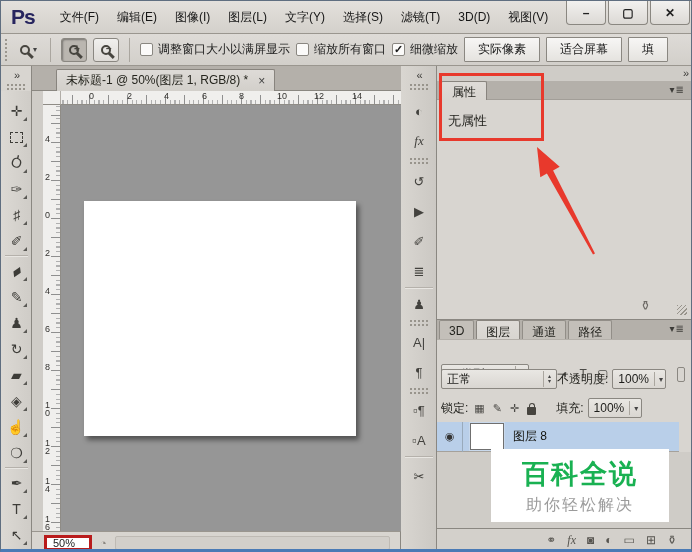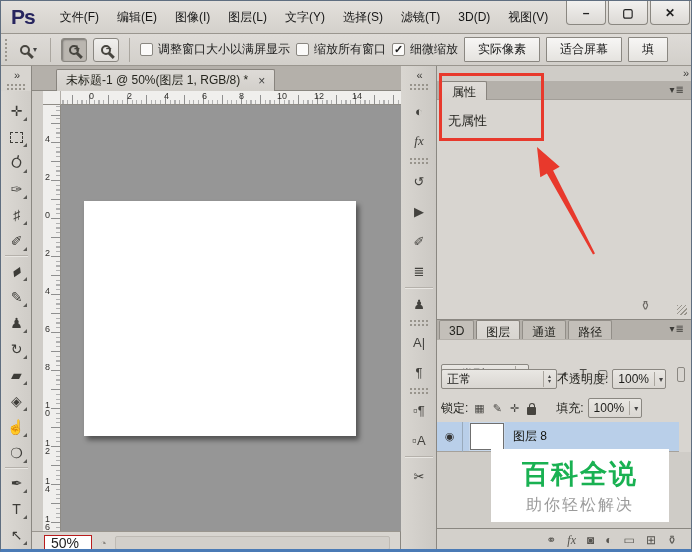--- a/index.html
+++ b/index.html
@@ -52,21 +52,21 @@
     background-image:repeating-linear-gradient(90deg,#8f8f8f 0 1px,transparent 1px 19px),repeating-linear-gradient(90deg,#b0b0b0 0 1px,transparent 1px 4.75px);
     background-size:100% 9px,100% 4px;background-position:28px bottom,28px bottom;background-repeat:repeat-x}
   .hnum{position:absolute;top:0;font-size:9px;color:#33322f}
   .vruler{position:absolute;left:11px;top:14px;width:18px;height:426px;background:#f0efed;border-right:1px solid #8f8c86;overflow:hidden;
     background-image:repeating-linear-gradient(0deg,#8f8f8f 0 1px,transparent 1px 19px),repeating-linear-gradient(0deg,#b0b0b0 0 1px,transparent 1px 4.75px);
     background-size:9px 100%,4px 100%;background-position:right 11px,right 11px;background-repeat:repeat-y}
   .vnum{position:absolute;left:2px;width:9px;font-size:9px;line-height:8px;color:#33322f;word-break:break-all}
   .viewport{position:absolute;left:29px;top:14px;width:340px;height:426px;background:#969696;overflow:hidden}
   .doc{position:absolute;left:23px;top:96px;width:272px;height:235px;background:#fff;box-shadow:3px 4px 5px rgba(0,0,0,.45)}
   .statusbar{position:absolute;left:31px;top:530px;width:369px;height:22px;background:#d8d5d0;border-top:1px solid #9a968f;border-right:1px solid #8a8781;display:flex;align-items:center;gap:8px;padding-left:12px}
-  .zoomfield{width:48px;height:16px;background:#fff;border:1px solid #b91c1c;font-size:14px;display:flex;align-items:center;padding-left:6px;color:#222}
+  .zoomfield{width:48px;height:16px;background:#fff;border:3px solid #b91c1c;font-size:11px;display:flex;align-items:center;padding-left:6px;color:#222}
   .statico{font-size:11px;color:#8b8781}
   .statwell{flex:1;height:14px;margin-right:10px;background:#d2cfca;border:1px solid #bebab4;border-radius:2px}
 
   
   .dockstrip{position:absolute;left:400px;top:65px;width:36px;height:487px;background:linear-gradient(90deg,#d9d6d1,#cbc8c3);border-right:1px solid #8a8781;text-align:center}
   .dockhead{padding-top:2px;height:25px}
   .dicon{position:absolute;left:5px;width:26px;height:24px;display:flex;align-items:center;justify-content:center;font-size:13px;color:#43423e}
   .fxit{font-style:italic;font-weight:normal;font-family:"Liberation Serif",serif;font-size:13px}
   .ddiv{position:absolute;left:4px;width:28px;border-top:1px solid #b5b1ab;box-shadow:0 1px 0 #e8e6e2}
   .ddots{position:absolute;left:9px;width:18px;border-top:2px dotted #98948c;border-bottom:2px dotted #98948c;height:6px}

